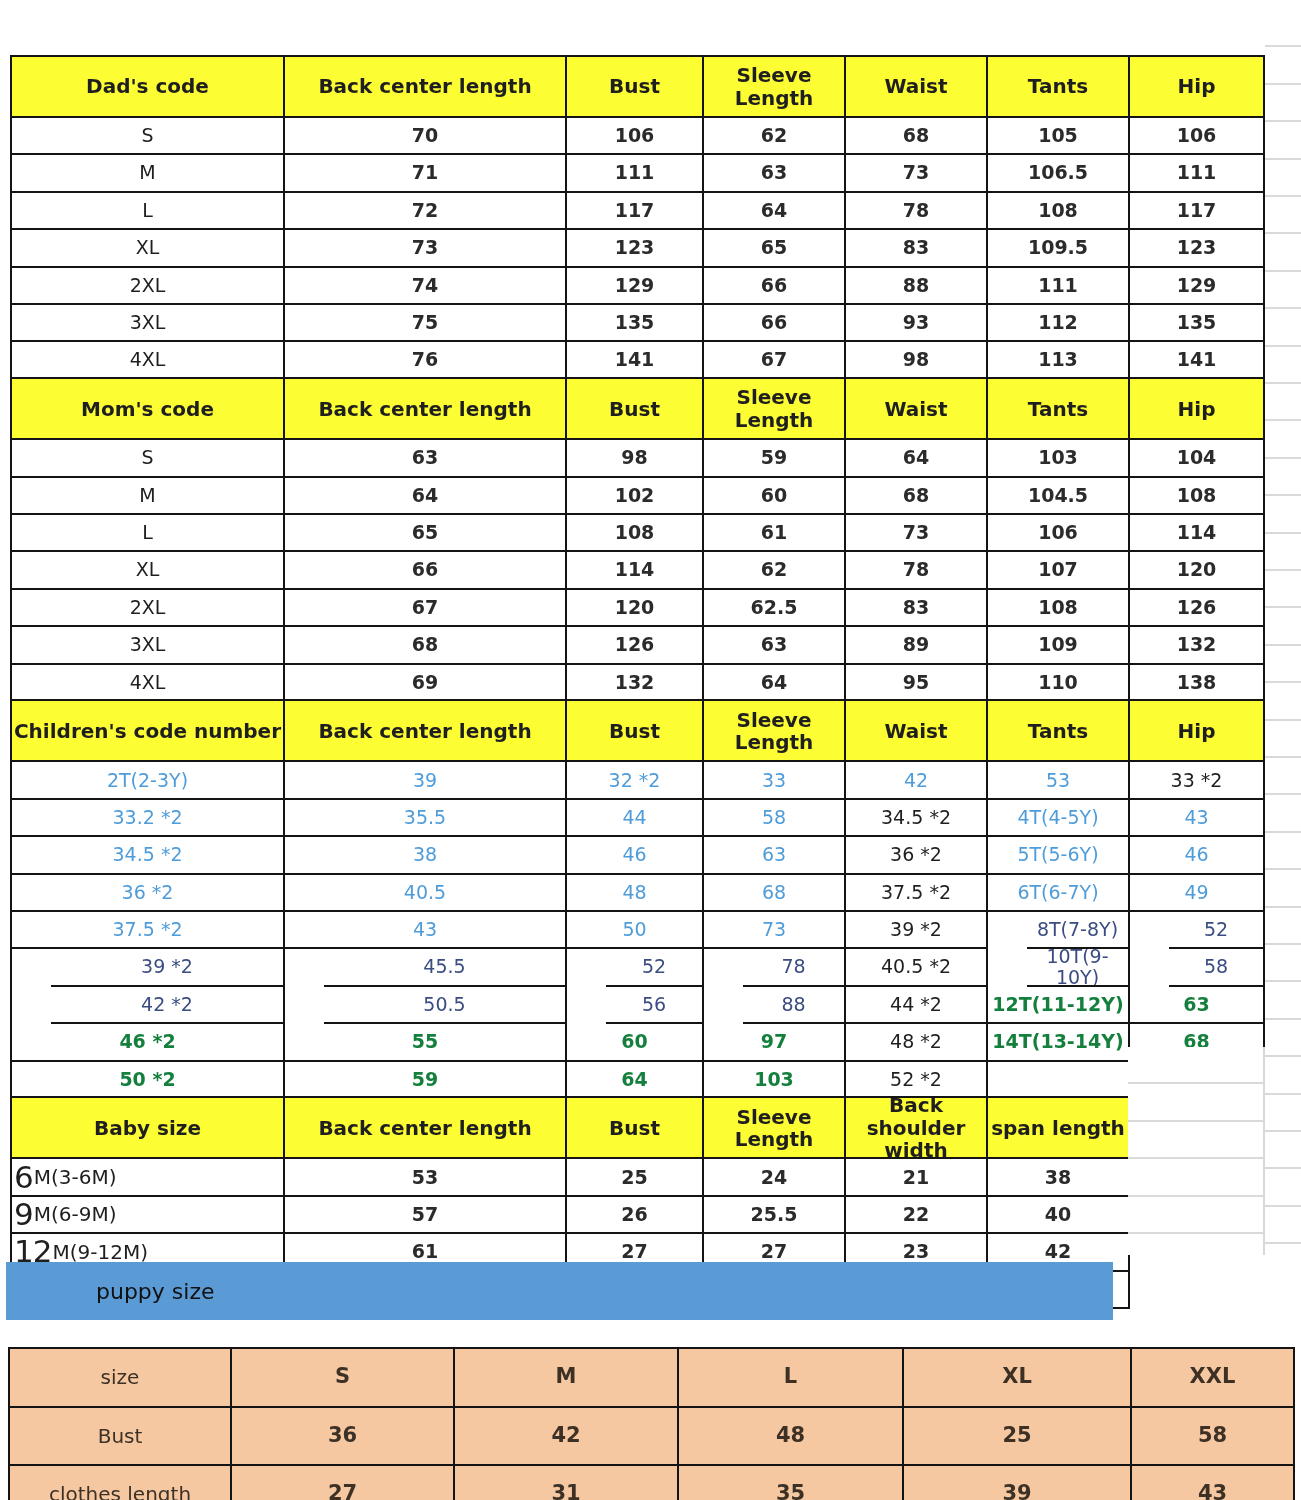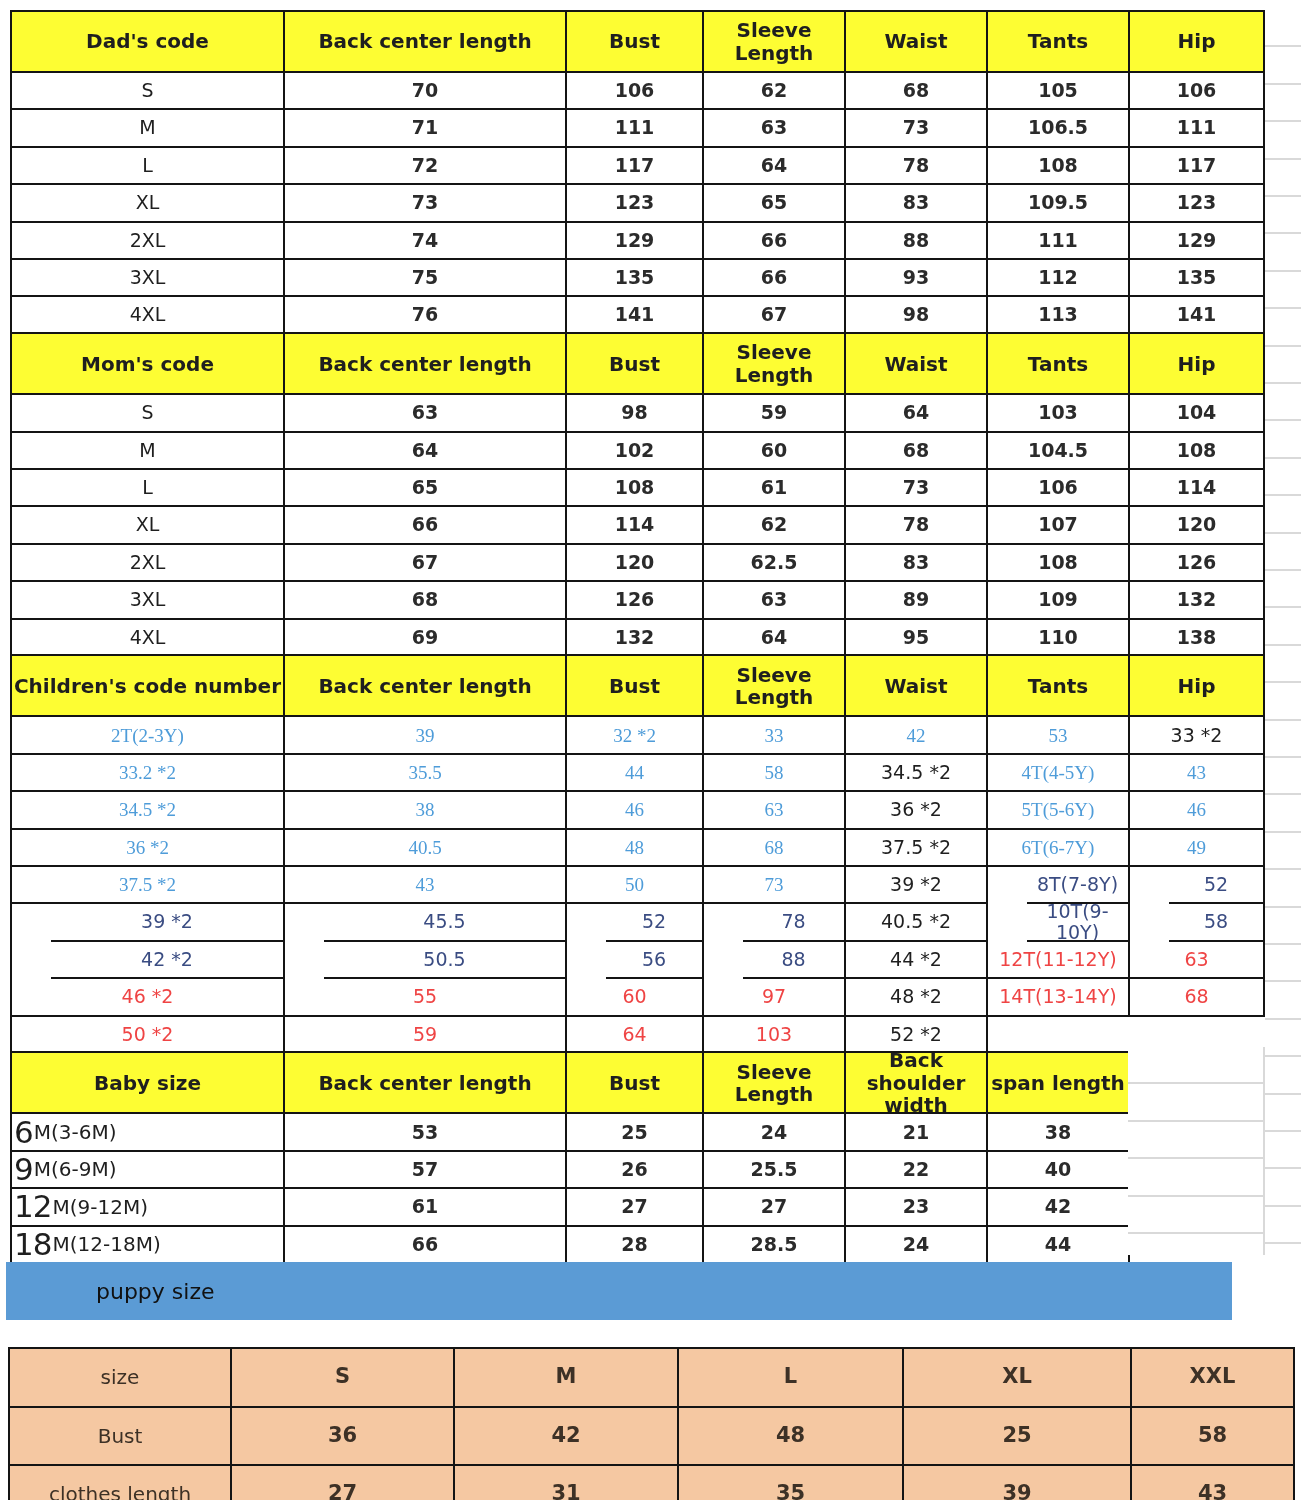--- a/index.html
+++ b/index.html
@@ -31,41 +31,41 @@
     text-align:center;
     line-height:1.12;
     overflow:hidden;
   }
   .hdr{
     background:#FDFD33;
     font-weight:bold;
     font-size:20px;
   }
   .c-black{color:#1f1f1f;}
-  .c-blue{color:#4E9CD9;font-family:Liberation Serif, serif;}
+  .c-blue{color:#4E9CD9;}
   .c-navy{color:#3A4C82;margin-left:39px;}
-  .c-red{color:#ef4444;}
+  .c-red{color:#15803d;font-weight:bold;}
   .dad .val,.mom .val,.baby .val{font-weight:bold;color:#2b2b2b;}
   .baby-lbl{justify-content:flex-start;padding-left:2px;font-size:20px;}
   .baby-lbl .big{font-size:31px;font-weight:500;letter-spacing:-1px;margin-right:1px;line-height:1;}
 
   
   .right-strip{
     position:absolute;left:1265px;top:10px;width:36px;height:1240px;
     background:repeating-linear-gradient(to bottom,#ffffff 0px,#ffffff 35.4px,#d9d9d9 35.4px,#d9d9d9 37.4px);
   }
   .baby-fill{
     position:absolute;left:1128px;top:1047px;width:135px;height:208px;
     background:repeating-linear-gradient(to bottom,#ffffff 0px,#ffffff 35.4px,#d9d9d9 35.4px,#d9d9d9 37.4px);
     border-right:2px solid #d9d9d9;
   }
 
   
   .puppy-bar{
-    position:absolute;left:6px;top:1262px;width:1226px;height:58px;
+    position:absolute;left:6px;top:1262px;width:1107px;height:58px;
     background:#5B9BD5;
     display:flex;align-items:center;
     padding-left:90px;box-sizing:border-box;
     font-size:22px;color:#111;
   }
 
   
   #puppy-table{
     position:absolute;left:8px;top:1347px;
     display:grid;
@@ -81,21 +81,21 @@
     color:#3d3126;
   }
   #puppy-table .p-lbl{font-size:20px;font-weight:500;}
   #puppy-table .p-val{font-size:21px;font-weight:bold;}
 </style>
 </head>
 <body>
 
 <div class="sheet">
   <div id="main-tables">
-      <div class="section dad" style="grid-template-columns: 273px 282px 137px 142px 142px 142px 135px; grid-template-rows: 61px repeat(7, 37.4px);">
+      <div class="section dad" style="grid-template-columns: 273px 282px 137px 142px 142px 142px 135px; grid-template-rows: 61px repeat(7, 37.4px); margin-top: 45px;">
         <div class="cell hdr">Dad's code</div>
         <div class="cell hdr">Back center length</div>
         <div class="cell hdr">Bust</div>
         <div class="cell hdr">Sleeve
 Length</div>
         <div class="cell hdr">Waist</div>
         <div class="cell hdr">Tants</div>
         <div class="cell hdr">Hip</div>
         <div class="cell lbl c-black">S</div>
         <div class="cell val c-black">70</div>

